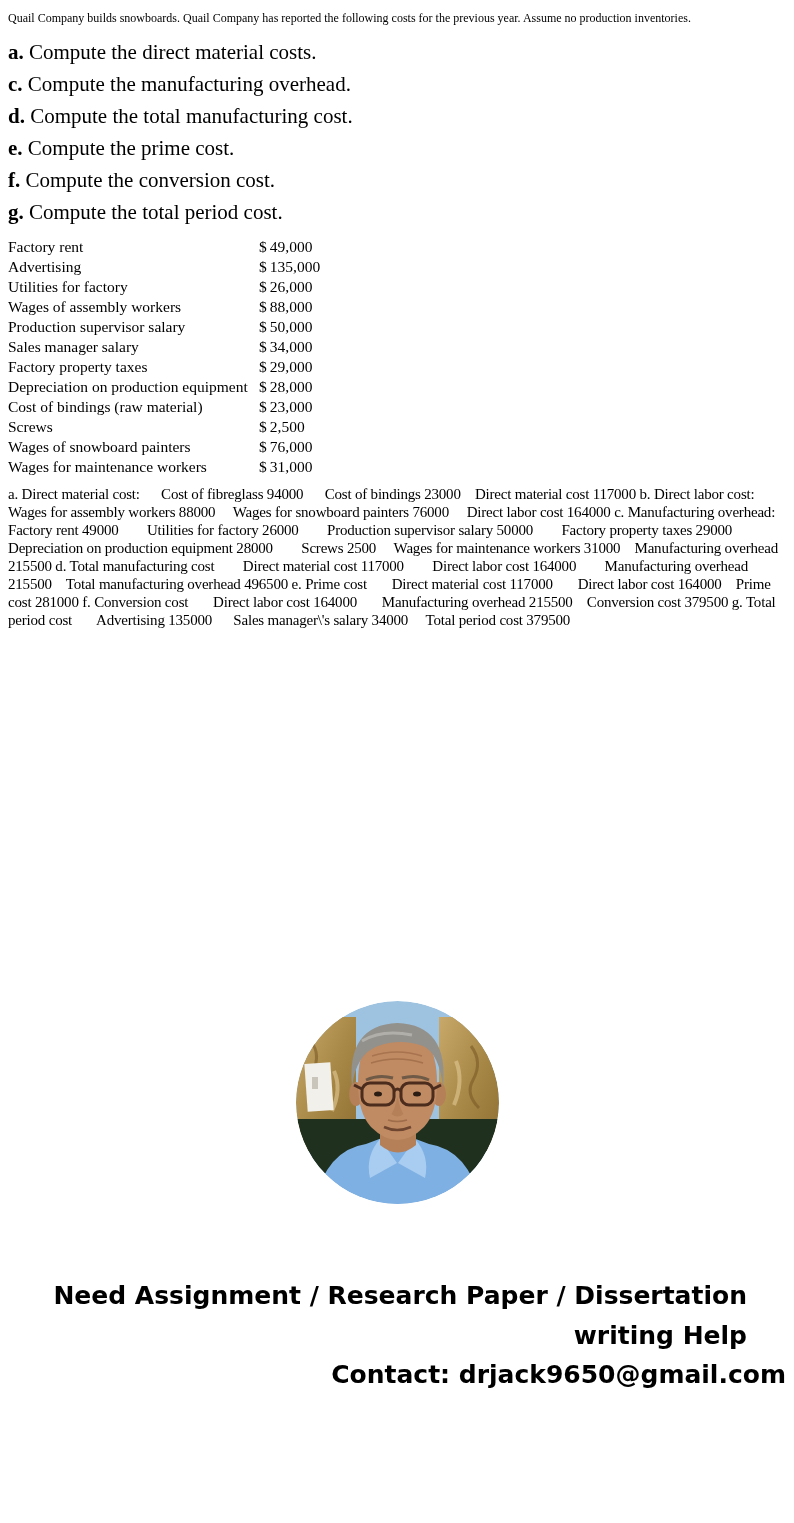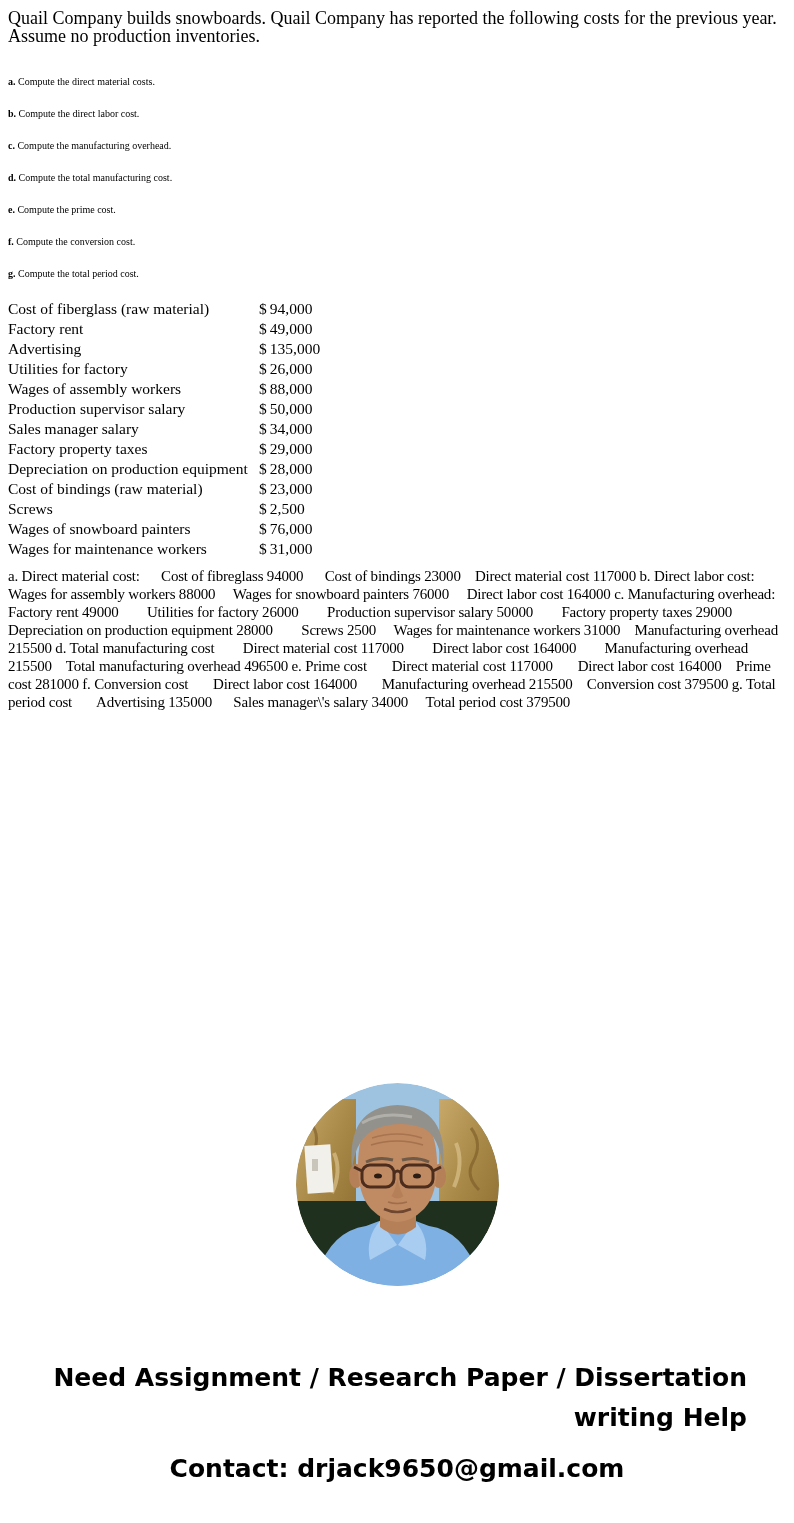--- a/index.html
+++ b/index.html
@@ -7,28 +7,28 @@
   body {
     width: 794px;
     min-height: 1523px;
     background: #ffffff;
     color: #000000;
     font-family: "Liberation Serif", serif;
   }
   .page { padding: 9px 8px 20px 8px; }
 
   .intro {
-    font-size: 18px;
+    font-size: 12px;
     line-height: 18px;
-    margin: 0 0 28px 0;
+    margin: 0 0 16px 0;
     max-width: 778px;
   }
 
   .task {
-    font-size: 10px;
+    font-size: 21px;
     line-height: 18px;
     margin: 14px 0;
   }
   .task b { font-weight: bold; }
 
   table.cost-table {
     border-collapse: collapse;
     margin-top: 16px;
   }
   table.cost-table td {
@@ -76,45 +76,40 @@
     line-height: 40px;
     text-align: right;
     max-width: 700px;
     margin: 72px auto 0 auto;
   }
   .footer-contact {
     font-family: "DejaVu Sans", sans-serif;
     font-weight: bold;
     font-size: 25px;
     line-height: 30px;
-    text-align: center;
-    margin: 16px auto;
+    text-align: right;
+    margin: 4px auto;
   }
 </style>
 </head>
 <body>
 
 <div class="page">
 
   <p class="intro">Quail Company builds snowboards. Quail Company has reported the following costs for the previous year. Assume no production inventories.</p>
 
   <p class="task"><b>a.</b> <span>Compute the direct material costs.</span></p>
-  <p class="task"><b>b.</b> <span>Compute the direct labor cost.</span></p>
   <p class="task"><b>c.</b> <span>Compute the manufacturing overhead.</span></p>
   <p class="task"><b>d.</b> <span>Compute the total manufacturing cost.</span></p>
   <p class="task"><b>e.</b> <span>Compute the prime cost.</span></p>
   <p class="task"><b>f.</b> <span>Compute the conversion cost.</span></p>
   <p class="task"><b>g.</b> <span>Compute the total period cost.</span></p>
 
   <table class="cost-table">
     <tbody>
-      <tr>
-          <td class="cell-label">Cost of fiberglass (raw material)</td>
-          <td class="cell-amount"><span class="dollar">$</span><span class="amount-num">94,000</span></td>
-        </tr>
       <tr>
           <td class="cell-label">Factory rent</td>
           <td class="cell-amount"><span class="dollar">$</span><span class="amount-num">49,000</span></td>
         </tr>
       <tr>
           <td class="cell-label">Advertising</td>
           <td class="cell-amount"><span class="dollar">$</span><span class="amount-num">135,000</span></td>
         </tr>
       <tr>
           <td class="cell-label">Utilities for factory</td>

